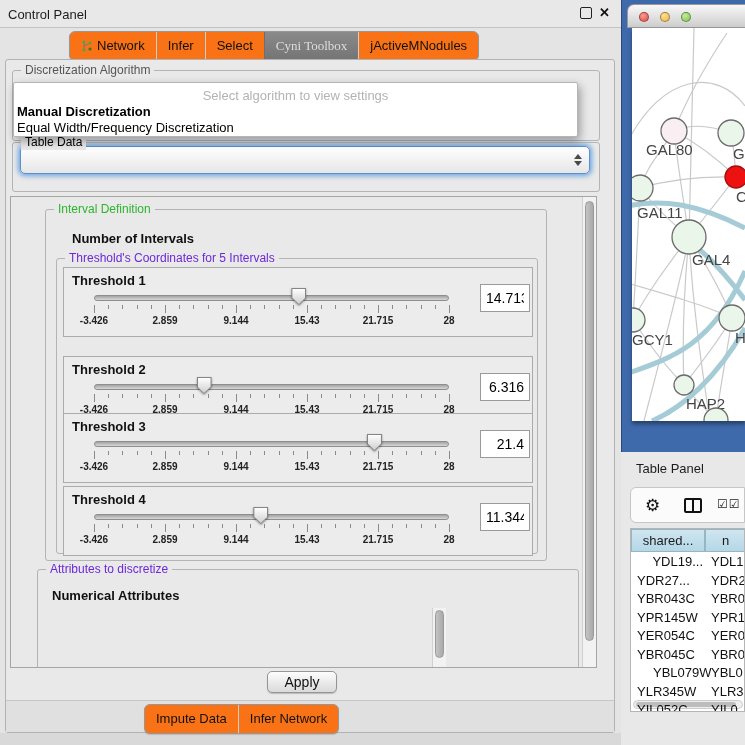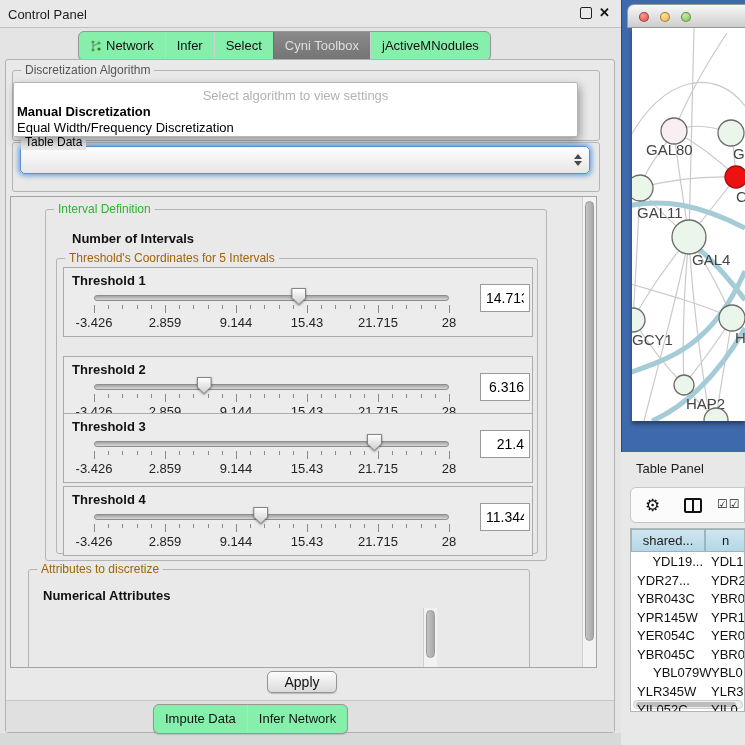--- a/index.html
+++ b/index.html
@@ -6,26 +6,26 @@
     font-family:"Liberation Sans",sans-serif;background:#e4e4e4;position:relative;}
   *{box-sizing:border-box;}
   .abs{position:absolute;}
 
   
   #titlebar{left:0;top:0;width:621px;height:28px;background:#e8e8e8;border-bottom:1px solid #c2c2c2;}
   #titlebar .t{position:absolute;left:8px;top:7px;font-size:13px;color:#1c1c1c;}
   #win-min{position:absolute;left:580px;top:7px;width:12px;height:12px;border:1.5px solid #222;border-radius:2px;}
   #win-close{position:absolute;left:599px;top:5px;font-size:13px;font-weight:bold;color:#111;}
 
-  .seg{display:flex;height:30px;border:1px solid #979797;border-radius:6px;background:#86efac;overflow:hidden;
-       box-shadow:0 1px 1px rgba(0,0,0,.15);margin-left:9px;}
+  .seg{display:flex;height:30px;border:1px solid #979797;border-radius:6px;background:#f97316;overflow:hidden;
+       box-shadow:0 1px 1px rgba(0,0,0,.15);}
   .seg .sg{padding:0 11px;line-height:20px;font-size:13px;color:#111;white-space:nowrap;border-left:1px solid #cfcfcf;
        display:flex;align-items:center;gap:4px;}
   .seg .sg:first-child{border-left:none;}
-  .seg .sg.sel{background:linear-gradient(#8a8a8a,#747474);color:#dedede;border-left-color:#6e6e6e;}
+  .seg .sg.sel{background:linear-gradient(#8a8a8a,#747474);color:#dedede;border-left-color:#6e6e6e;font-family:Liberation Serif, serif;}
   #top-tabs{left:69px;top:31px;}
   #bottom-tabs{left:144px;top:704px;}
 
   #main-panel{left:5px;top:59px;width:610px;height:674px;background:#e9e9e9;border:1px solid #b2b2b2;border-radius:3px;}
   #tabstrip-band{left:6px;top:700px;width:608px;height:32px;background:#e0e0e0;border-top:1px solid #c6c6c6;}
   #below-win{left:0;top:733px;width:621px;height:12px;background:#d9d9d9;}
 
   .group{border:1px solid #b4b4b4;border-radius:3px;}
   .gtitle{position:absolute;top:-8px;left:8px;background:#e9e9e9;padding:0 4px;font-size:12px;line-height:15px;}
 
@@ -47,40 +47,40 @@
 
   #td-group{left:12px;top:142px;width:588px;height:50px;}
   #td-combo{left:24px;top:154px;width:568px;height:26px;}
 
   #scrollpane{left:10px;top:196px;width:587px;height:472px;border:1px solid #a5a5a5;background:#e9e9e9;overflow:hidden;}
   .vsb{position:absolute;background:#f2f2f2;border-left:1px solid #d0d0d0;}
   .vsb .th{position:absolute;left:2px;width:9px;background:linear-gradient(90deg,#c4c4c4,#a9a9a9);border-radius:5px;border:1px solid #9a9a9a;}
 
   #interval-group{left:34px;top:12px;width:502px;height:352px;border:1px solid #b4b4b4;border-radius:3px;position:absolute;}
   .gt-green{color:#2db52d;}
-  .gt-blue{color:#a16207;text-align:right;}
+  .gt-blue{color:#6d28d9;text-align:right;}
   #noi-label{position:absolute;left:26px;top:21px;font-size:13px;font-weight:bold;color:#111;}
   #noi-combo{left:178px;top:14px;width:290px;height:27px;}
   #thr-group{position:absolute;left:10px;top:48px;width:482px;height:296px;border:1px solid #b4b4b4;border-radius:3px;}
 
   .trow{position:absolute;left:6px;width:470px;height:70px;border:1px solid #ababab;background:#ececec;}
   .trow .tl{position:absolute;left:8px;top:5px;font-size:13px;font-weight:bold;color:#111;}
   .track{position:absolute;left:30px;top:27px;width:355px;height:6px;border-radius:3px;
          background:linear-gradient(#a3a3a3,#d8d8d8);border:1px solid #8e8e8e;}
   .thumbw{position:absolute;top:20px;width:15px;height:17px;filter:drop-shadow(0 1px 1px rgba(0,0,0,.4));}
   .thumb-o{position:absolute;inset:0;background:#858585;clip-path:polygon(0 0,100% 0,100% 58%,50% 100%,0 58%);}
   .thumb-i{position:absolute;inset:1px;background:linear-gradient(#fefefe,#cfcfcf);clip-path:polygon(0 0,100% 0,100% 58%,50% 100%,0 58%);}
   .ticks{position:absolute;left:30px;top:37px;width:356px;height:9px;}
   .ticks i{position:absolute;top:0;width:1px;background:#8a8a8a;}
   .tlabels{position:absolute;left:30px;top:47px;width:356px;height:12px;}
-  .tlabels b{position:absolute;transform:translateX(-50%);font-size:13px;font-weight:normal;color:#222;white-space:nowrap;}
+  .tlabels b{position:absolute;transform:translateX(-50%);font-size:10px;font-weight:bold;color:#222;white-space:nowrap;}
   .vbox{position:absolute;left:416px;top:16px;width:50px;height:28px;border:1px solid #9a9a9a;background:#fff;
         font-size:14px;color:#000;text-align:right;padding:0 5px;font-family:"Liberation Sans",sans-serif;}
 
-  #attr-group{position:absolute;left:17px;top:372px;width:502px;height:120px;border:1px solid #b4b4b4;border-radius:3px;}
+  #attr-group{position:absolute;left:26px;top:372px;width:542px;height:120px;border:1px solid #b4b4b4;border-radius:3px;}
   #attr-list-title{position:absolute;left:14px;top:18px;font-size:13px;font-weight:bold;color:#111;}
   #attr-list{position:absolute;left:14px;top:38px;width:394px;height:60px;background:#fff;border:1px solid #9e9e9e;overflow:hidden;}
   #attr-list .li{position:absolute;left:8px;font-size:13px;color:#1a1a1a;white-space:nowrap;}
 
   #apply-btn{left:267px;top:671px;width:70px;height:22px;border:1px solid #959595;border-radius:5px;
      background:linear-gradient(#fdfdfd,#dadada);font-size:14px;color:#111;text-align:center;line-height:20px;
      box-shadow:0 1px 1px rgba(0,0,0,.2);}
 
   
   #desktop{left:621px;top:0;width:124px;height:745px;background:#3e69ab;border-left:1px solid #2a4a7e;}

